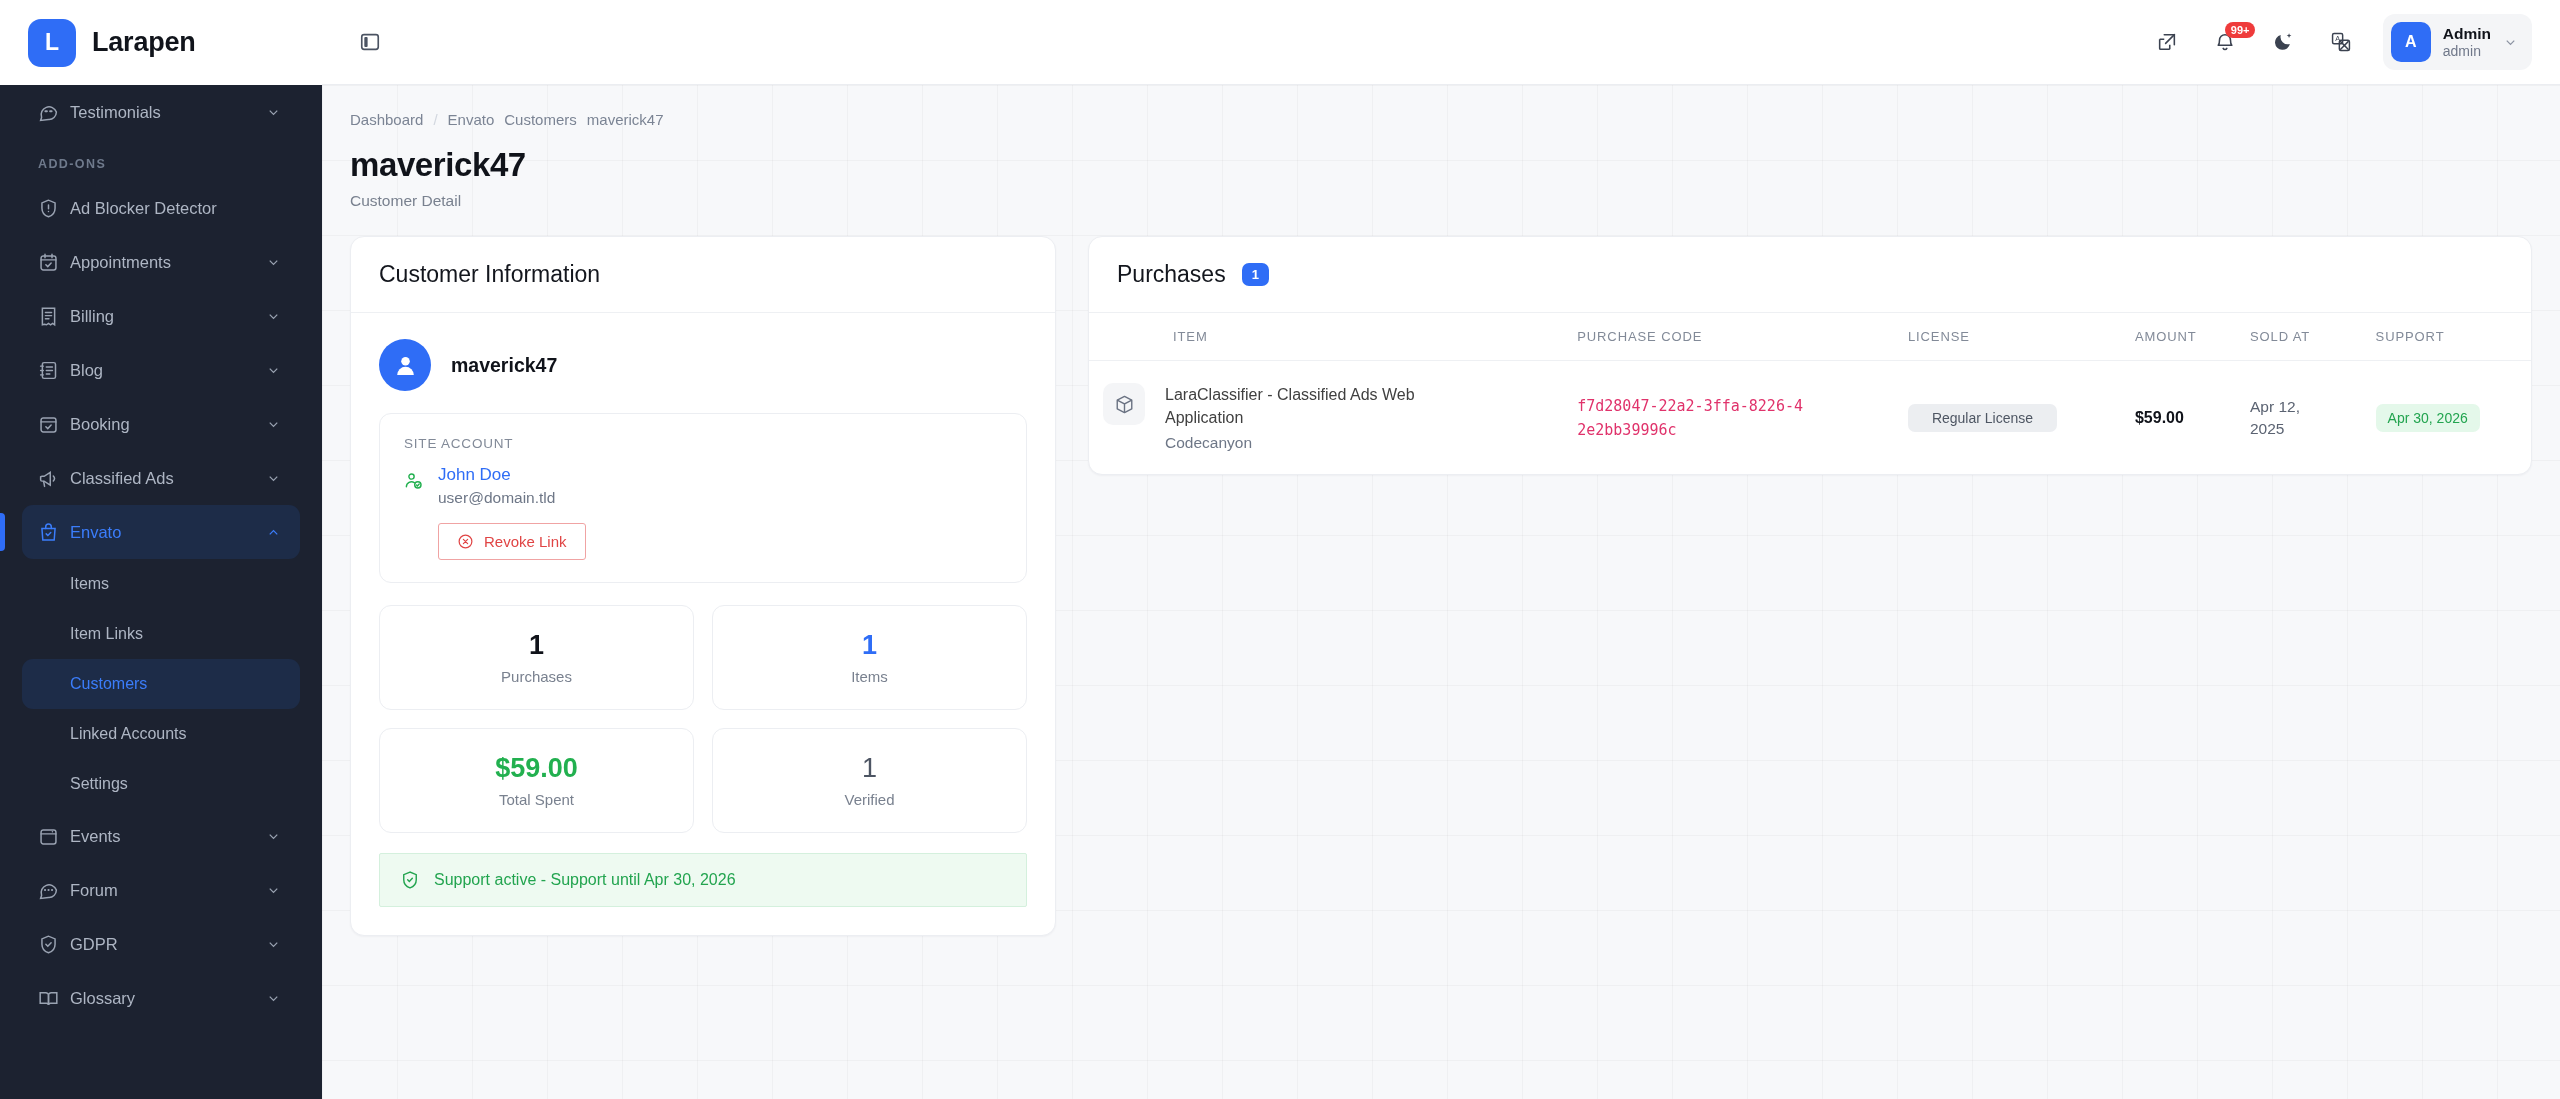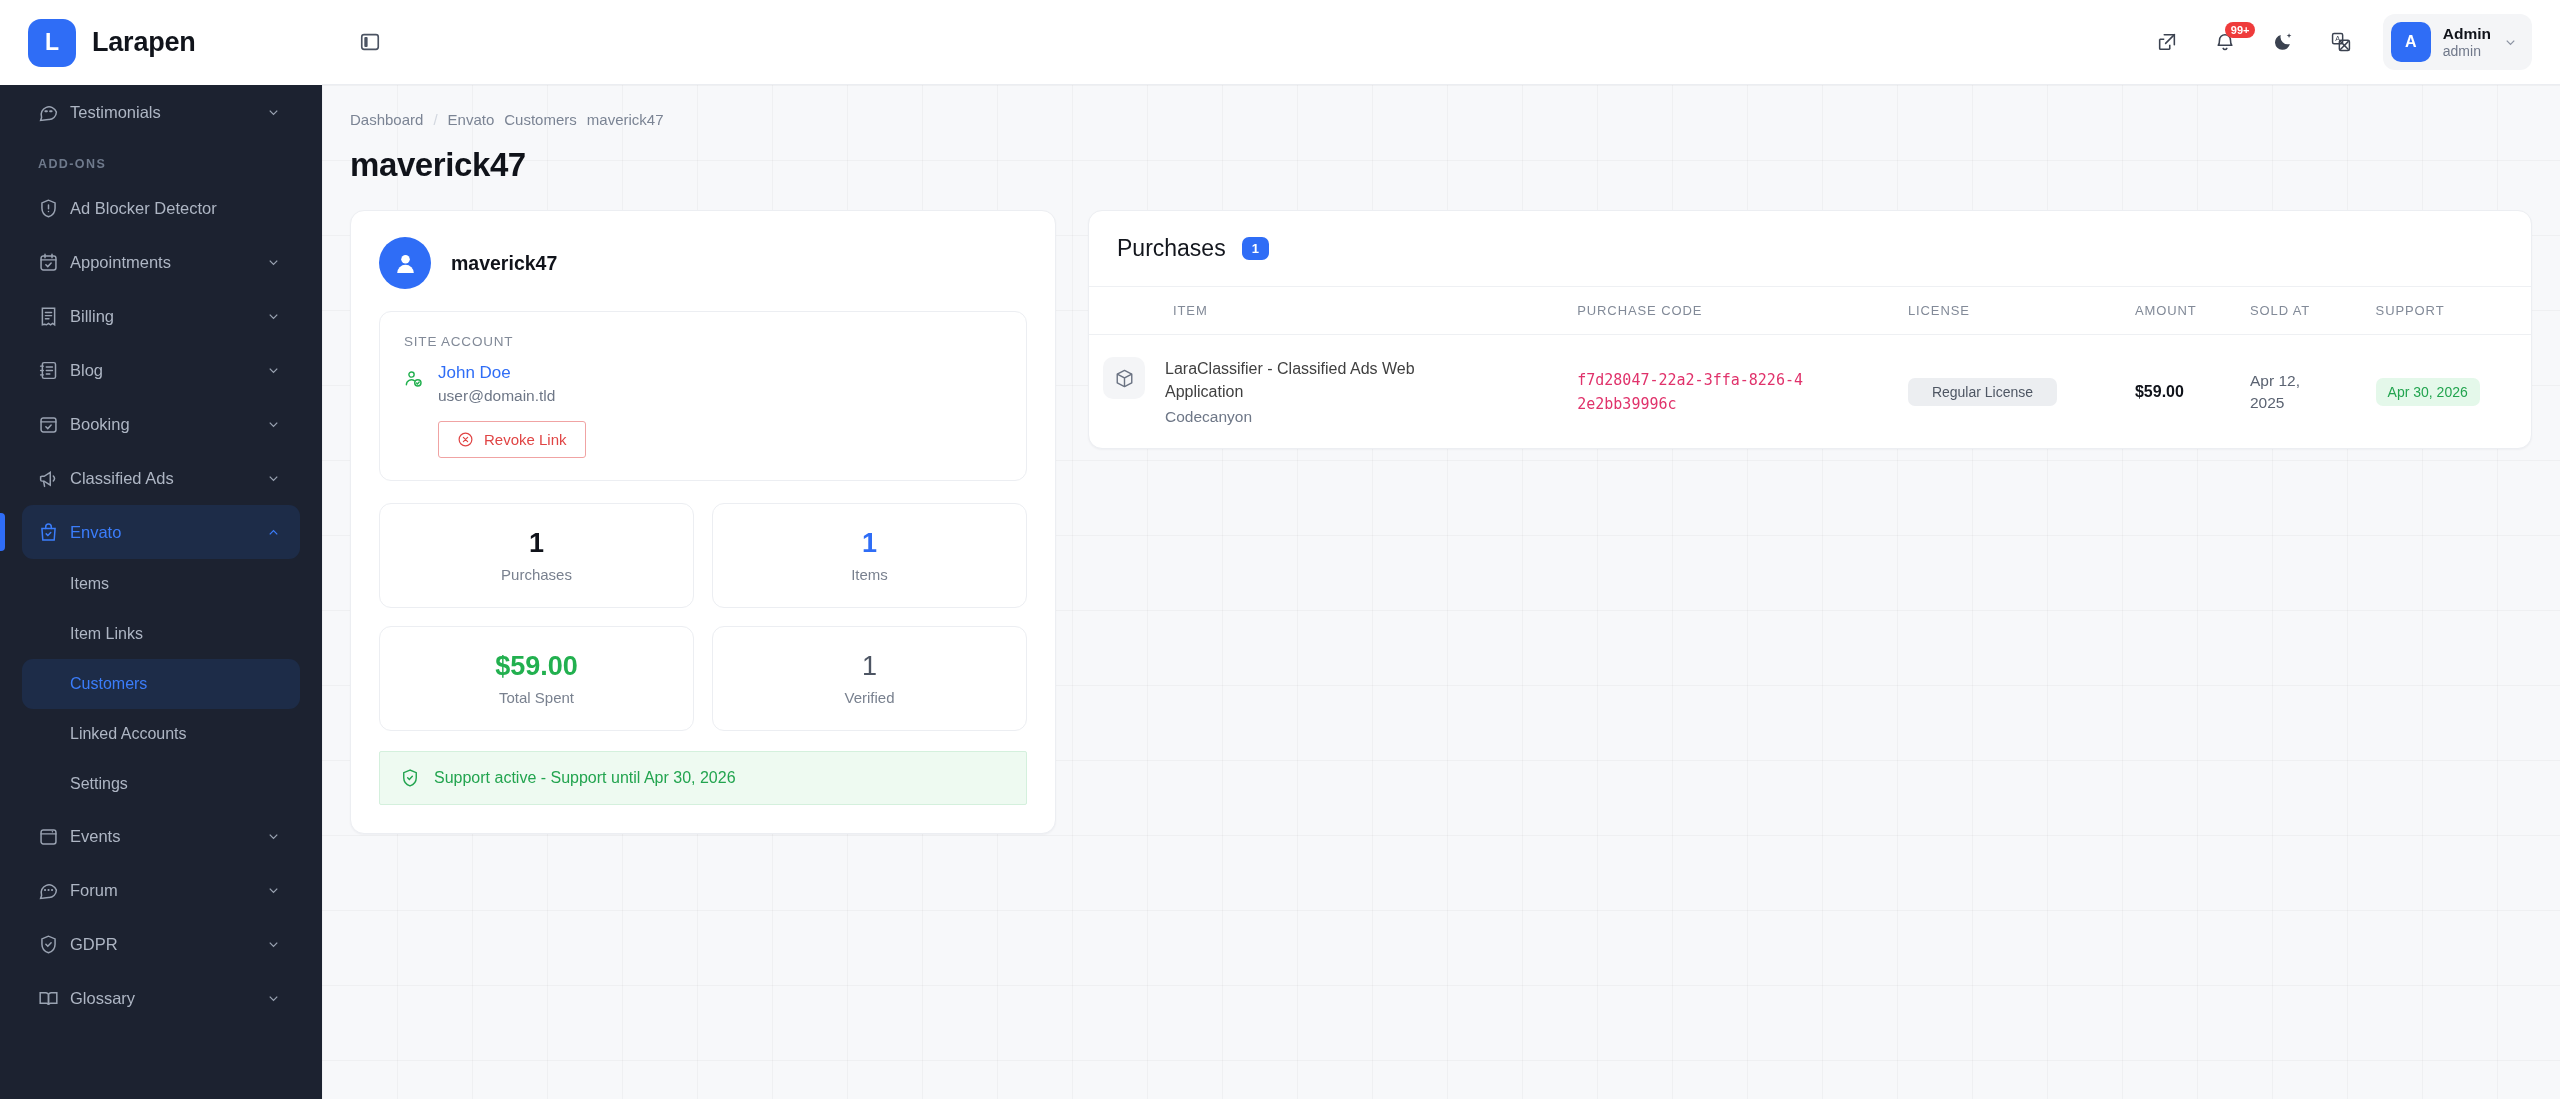--- a/index.html
+++ b/index.html
@@ -478,25 +478,29 @@
 
       <div class="breadcrumb">
         <span class="crumb">Dashboard</span>
         <span class="crumb-sep">/</span>
         <span class="crumb">Envato</span>
         <span class="crumb">Customers</span>
         <span class="crumb">maverick47</span>
       </div>
 
       <h1 class="page-title">maverick47</h1>
+      <div class="page-sub">Customer Detail</div>
 
       <div class="columns">
 
         <div class="col-left">
           <section class="card">
+            <div class="card-head">
+              <span class="card-title">Customer Information</span>
+            </div>
             <div class="card-body">
 
               <div class="cust-row">
                 <div class="cust-avatar">
                   <svg width="27" height="27" viewBox="0 0 24 24" fill="currentColor">
                       <circle cx="12" cy="8.2" r="3.8"></circle>
                       <path d="M4.6 20.5a7.4 7.4 0 0 1 14.8 0z"></path>
                     </svg>
                 </div>
                 <div class="cust-name">maverick47</div>

